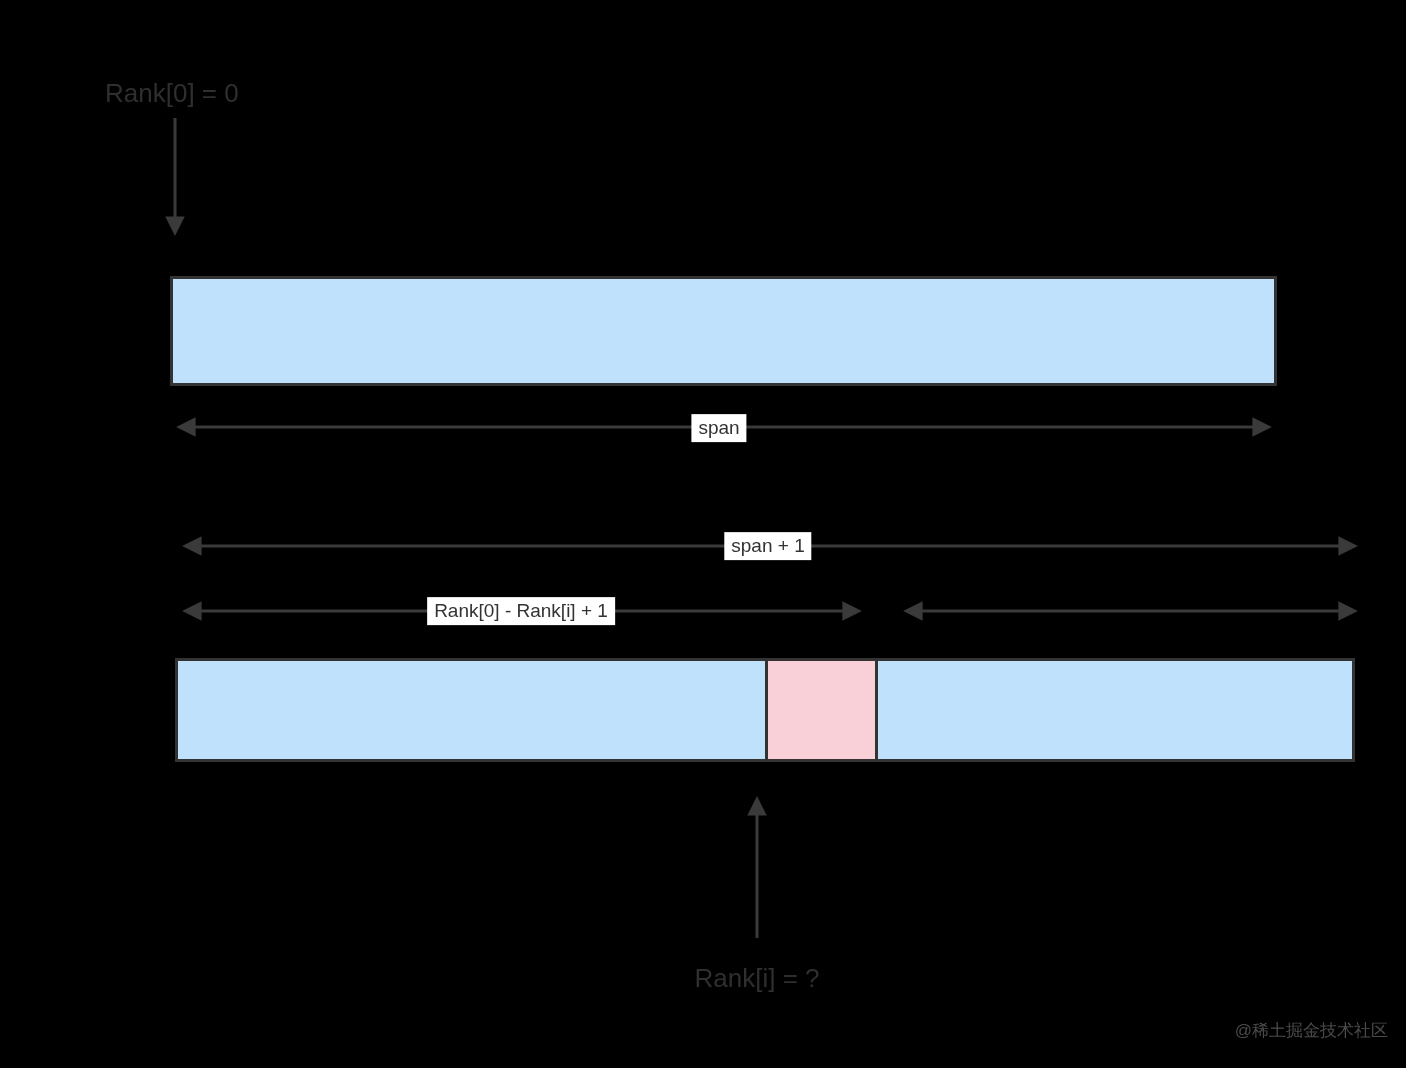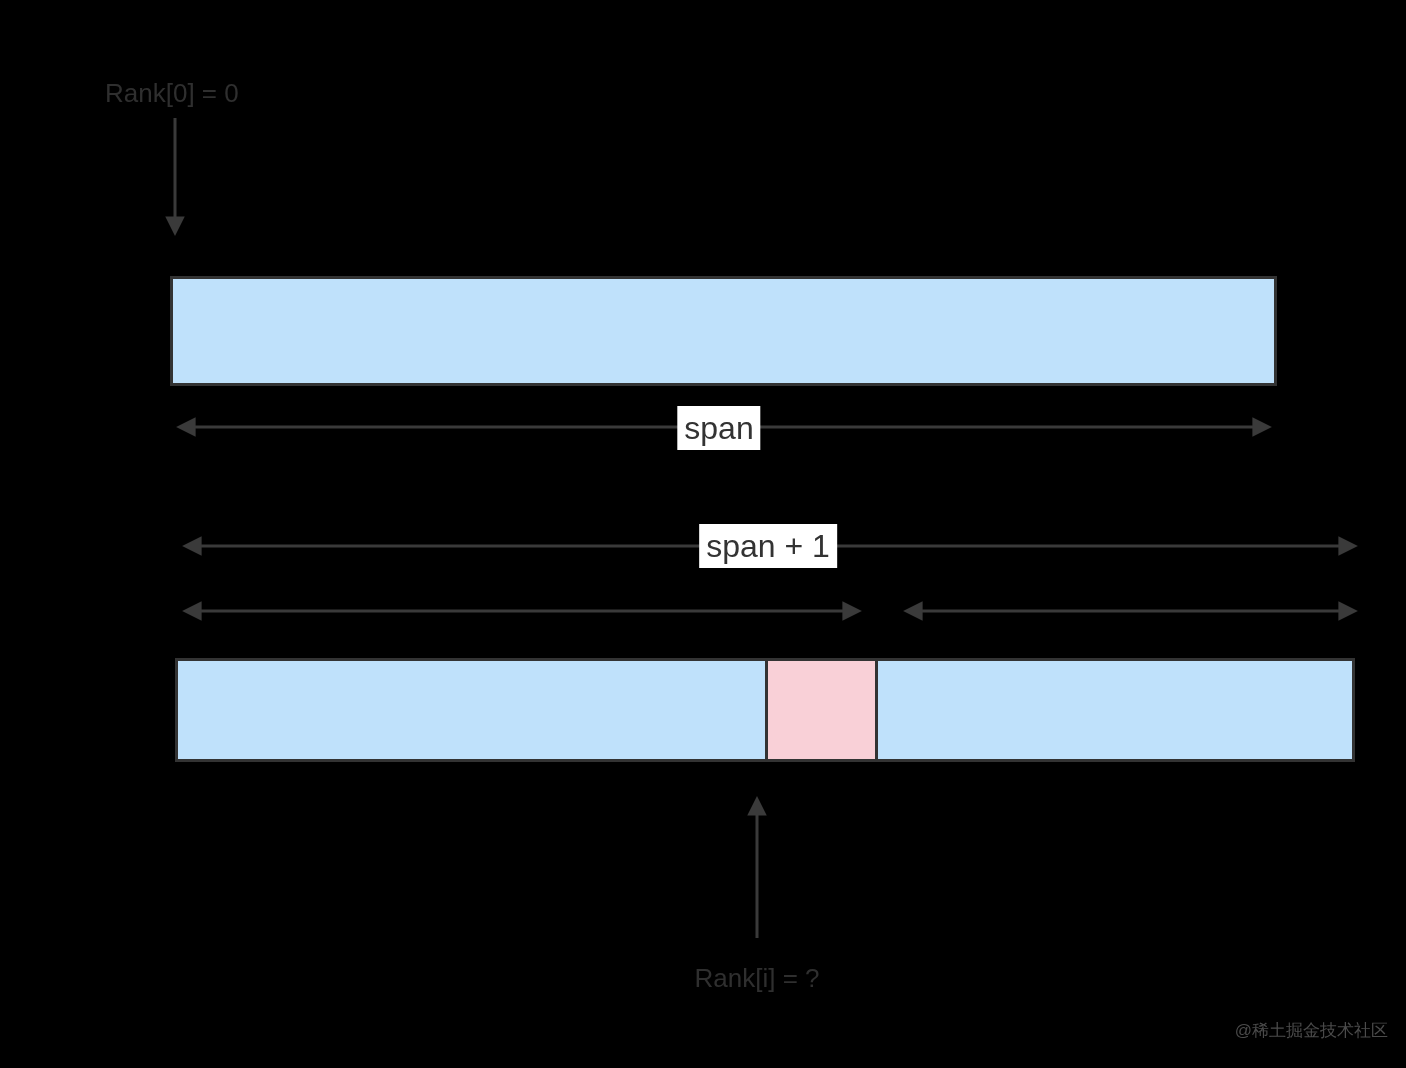--- a/index.html
+++ b/index.html
@@ -48,21 +48,21 @@
     left: 0; top: 0;
     width: 1406px; height: 1068px;
   }
 
   
   .chip {
     position: absolute;
     transform: translate(-50%, -50%);
     background: #FFFFFF;
     color: #333333;
-    font-size: 32px;
+    font-size: 19px;
     line-height: 1.25;
     padding: 2px 7px;
     white-space: nowrap;
   }
   #chip-span        { left: 719px;  top: 428px; }
   #chip-span-plus-1 { left: 768px;  top: 546px; }
   #chip-left-measure  { left: 521px;  top: 611px; }
   #chip-right-measure { left: 1124px; top: 611px; }
 
   
@@ -116,20 +116,21 @@
   </svg>
 
   <div id="annotation-top" class="annotation">Rank[0] = 0</div>
 
   <div id="bar-top" class="bar"></div>
 
   <div id="chip-span" class="chip">span</div>
 
   <div id="chip-span-plus-1" class="chip">span + 1</div>
 
+  <div id="chip-left-measure" class="chip">Rank[0] - Rank[i] + 1</div>
 
 
   <div id="bar-bottom" class="bar">
     <div class="seg-blue-left"></div>
     <div class="seg-pink"></div>
     <div class="seg-blue-right"></div>
   </div>
 
   <div id="annotation-bottom" class="annotation">Rank[i] = ?</div>
 

